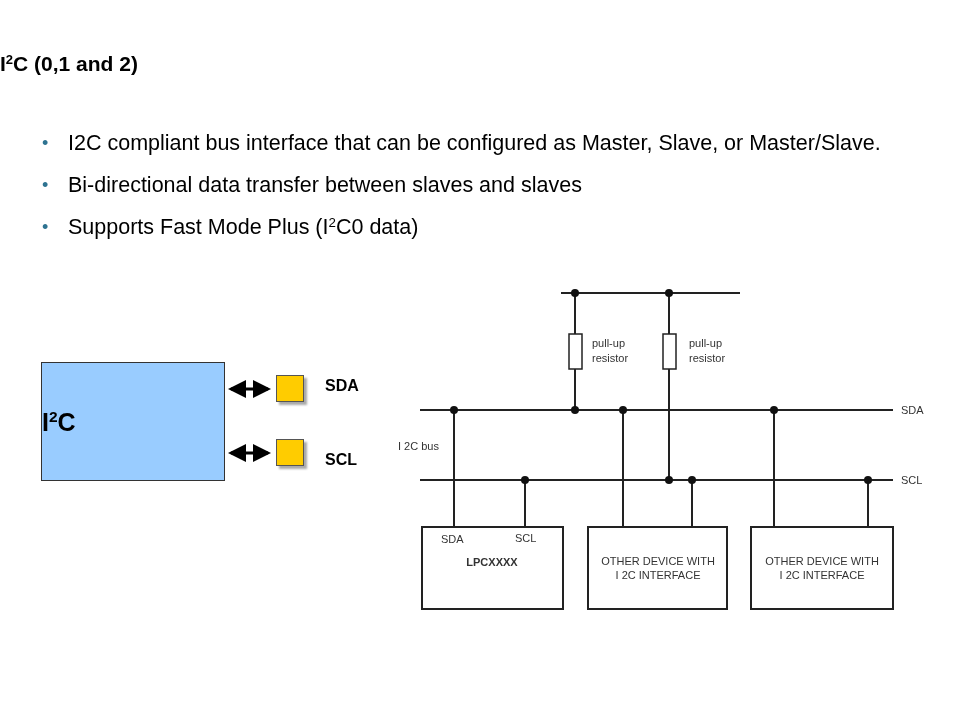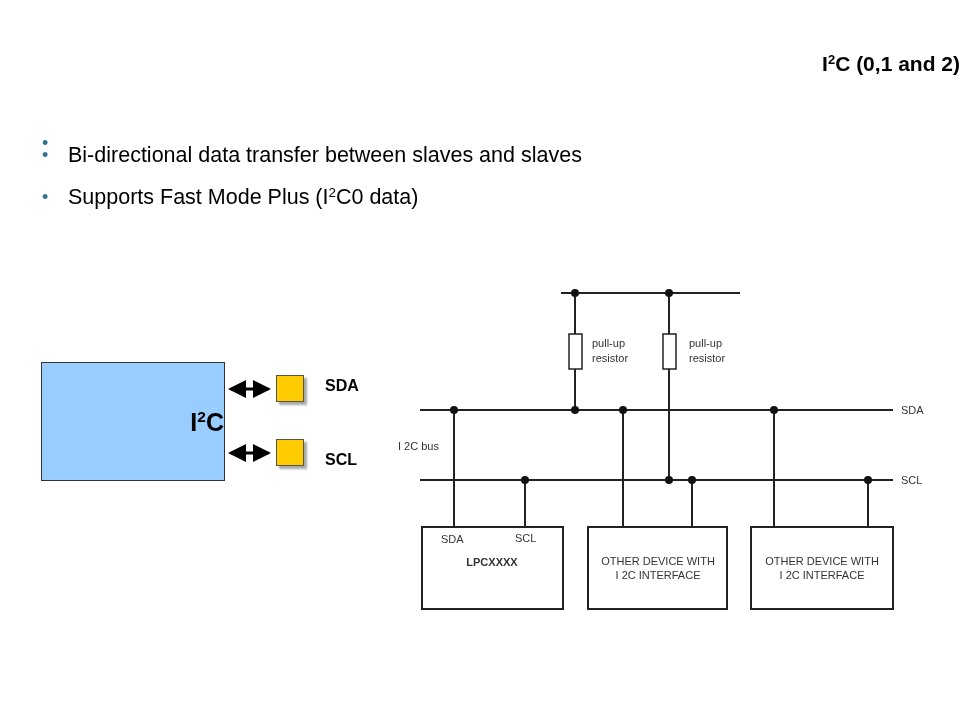--- a/index.html
+++ b/index.html
@@ -1,41 +1,41 @@
 <!DOCTYPE html>
 <html><head>
 <meta charset="utf-8">
 <style>
   html, body { margin: 0; padding: 0; background: #ffffff; }
   body { width: 960px; height: 720px; position: relative; overflow: hidden;
          font-family: "Liberation Sans", sans-serif; color: #000; }
-  .title { position: absolute; left: 0; top: 52px; width: 960px; text-align: right;
+  .title { position: absolute; left: 0; top: 52px; width: 960px; text-align: left;
            font-weight: bold; font-size: 21px; }
   sup { font-size: 0.62em; vertical-align: 0.55em; line-height: 0; }
   .bullets { position: absolute; left: 40px; top: 128px; width: 900px; margin: 0; padding: 0; list-style: none; }
   .bullets li { position: relative; padding-left: 28px; font-size: 21.5px; line-height: 30px; margin-bottom: 12px; }
   .bullets li .dot { position: absolute; left: 2px; top: 0; color: #2e7391; font-size: 18px; }
   .iface { position: absolute; left: 41px; top: 362px; width: 184px; height: 119px;
            background: #99ccff; border: 1px solid #333; box-sizing: border-box;
-           display: flex; flex-direction: column; justify-content: center; align-items: flex-end;
+           display: flex; flex-direction: column; justify-content: center; align-items: flex-start;
            font-weight: bold; font-size: 25px; line-height: 32px; }
   .pad { position: absolute; width: 28px; height: 27px; background: #ffcc00; border: 1px solid #555;
          box-shadow: 3px 3px 2px #aaa; box-sizing: border-box; }
   .pinlabel { position: absolute; font-weight: bold; font-size: 16px; }
   svg.left { position: absolute; left: 0; top: 0; }
   svg.bus { position: absolute; left: 0; top: 0; }
   .bus text { font-family: "Liberation Sans", sans-serif; fill: #333; }
 </style>
 </head>
 <body>
 
 <div class="title"><span>I</span><sup>2</sup><span>C (0,1 and 2)</span></div>
 
 <ul class="bullets">
-  <li><span class="dot">•</span></li>
+  <li><span class="dot">•</span><span>I2C compliant bus interface that can be configured as Master, Slave, or Master/Slave.</span></li>
   <li><span class="dot">•</span><span>Bi-directional data transfer between slaves and slaves</span></li>
   <li><span class="dot">•</span><span>Supports Fast Mode Plus (I</span><sup>2</sup><span>C0 data)</span></li>
 </ul>
 
 <div class="iface">
   <div><span>I</span><sup>2</sup><span>C</span></div>
 </div>
 
 <svg class="left" width="280" height="720">
   <defs>

